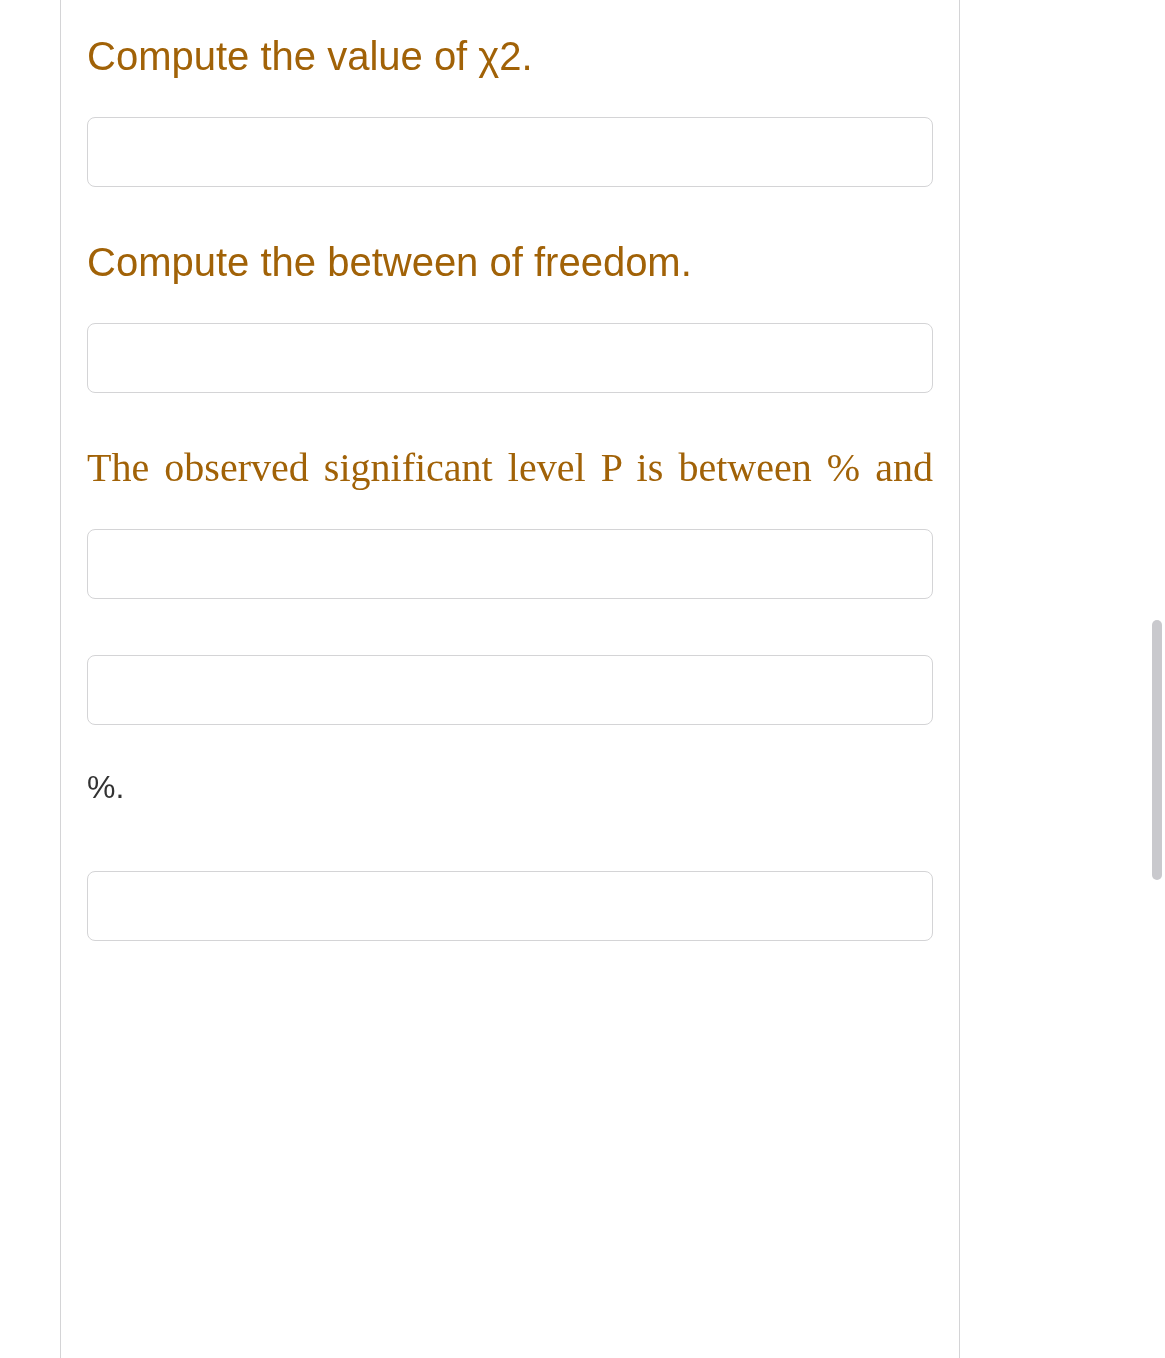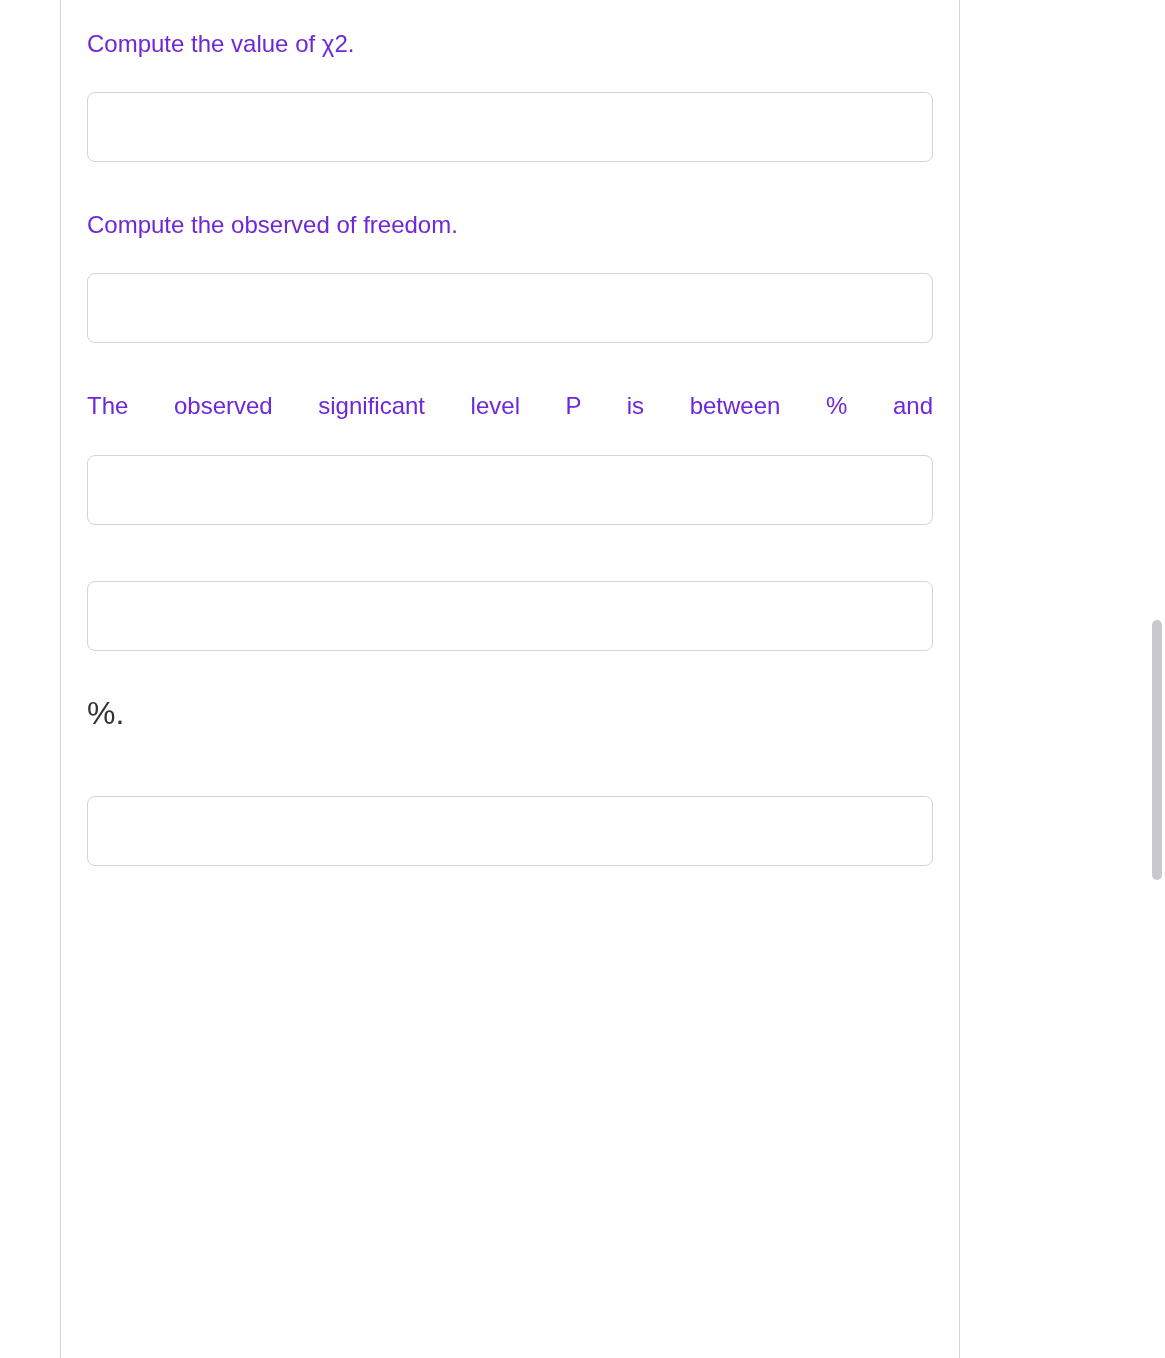--- a/index.html
+++ b/index.html
@@ -31,29 +31,30 @@
       padding: 0 26px;
       background: #ffffff;
     }
     .content {
       position: absolute;
       top: 324px;
       left: 26px;
       right: 26px;
     }
     .prompt {
-      font-size: 24px;
-      color: #6d28d9;
+      font-size: 40px;
+      color: #a16207;
       line-height: 1.55;
       text-align: justify;
       text-justify: inter-word;
       margin-bottom: 30px;
     }
     .prompt.justify-last {
       text-align-last: justify;
+      font-family: Liberation Serif, serif;
     }
     .input-field {
       width: 100%;
       height: 70px;
       border: 1px solid #d4d4d6;
       border-radius: 8px;
       background: #ffffff;
       font-size: 28px;
       padding: 0 18px;
       color: #333333;
@@ -92,21 +93,21 @@
 </head>
 <body>
 
 <div class="page-wrap">
   <div class="card">
     <div class="content">
 
       <p class="prompt">Compute the value of χ2.</p>
       <input type="text" class="input-field" value="" style="">
 
-      <p class="prompt">Compute the observed of freedom.</p>
+      <p class="prompt">Compute the between of freedom.</p>
       <input type="text" class="input-field" value="" style="">
 
       <p class="prompt justify-last">The observed significant level P is between % and</p>
       <input type="text" class="input-field" value="" style="">
       <div class="gap-spacer"></div>
       <input type="text" class="input-field" value="" style="">
       <p class="percent-tail">%.</p>
 
       <input type="text" class="input-field" value="" style="">
 

